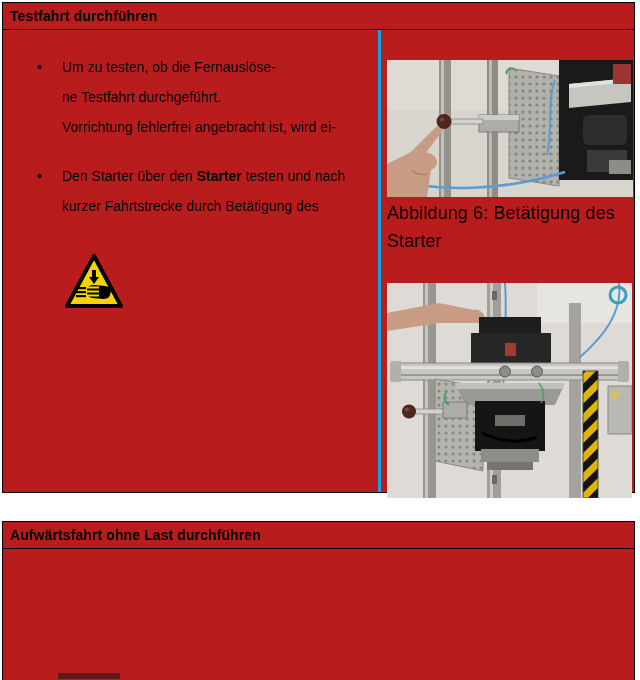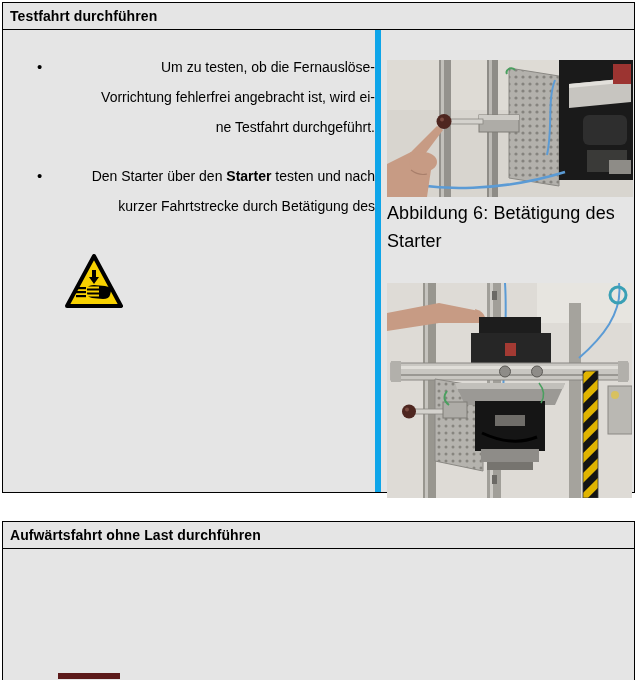--- a/index.html
+++ b/index.html
@@ -17,21 +17,21 @@
     overflow: hidden;
   }
 
   
   .doc-table {
     position: absolute;
     left: 2px;
     width: 633px;
     border: 1px solid #000;
     box-sizing: border-box;
-    background: #e5e5e5;
+    background: #b91c1c;
   }
   #table1 { top: 2px; height: 491px; }
   #table2 { top: 521px; height: 192px; border-bottom-width: 2px; }
 
   .table-header {
     height: 27px;
     border-bottom: 1px solid #000;
     box-sizing: border-box;
     display: flex;
     align-items: center;
@@ -40,24 +40,23 @@
     font-weight: bold;
     letter-spacing: 0.1px;
   }
 
   .t1-body {
     display: flex;
     height: 462px;
   }
   .t1-left {
     width: 378px;
-    border-right: 6px solid #0ea5e9;
+    border-right: 3px solid #0ea5e9;
     box-sizing: border-box;
     position: relative;
-    text-align: right;
   }
   .t1-right {
     flex: 1;
     position: relative;
     padding: 3px 0 0 6px;
     box-sizing: border-box;
   }
 
   
   .bullet-item {
@@ -144,22 +143,22 @@
 
   <div id="table1" class="doc-table">
     <div class="table-header">
       <span>Testfahrt durchführen</span>
     </div>
     <div class="t1-body">
 
       <div class="t1-left">
         <div id="t1-bullet1" class="bullet-item">
           <div>Um zu testen, ob die Fernauslöse-</div>
+          <div>ne Testfahrt durchgeführt.</div>
           <div>Vorrichtung fehlerfrei angebracht ist, wird ei-</div>
-          <div>ne Testfahrt durchgeführt.</div>
         </div>
         <div id="t1-bullet2" class="bullet-item">
           <div><span>Den Starter über den </span><span class="bold-inline">Starter</span><span> testen und nach</span></div>
           <div>kurzer Fahrtstrecke durch Betätigung des</div>
         </div>
 
         <div id="warning-wrap">
           <svg width="58" height="56" viewBox="0 0 58 56">
             <path d="M29 2 L56 52 L2 52 Z" fill="#f7d100" stroke="#000" stroke-width="4" stroke-linejoin="round"></path>
 

